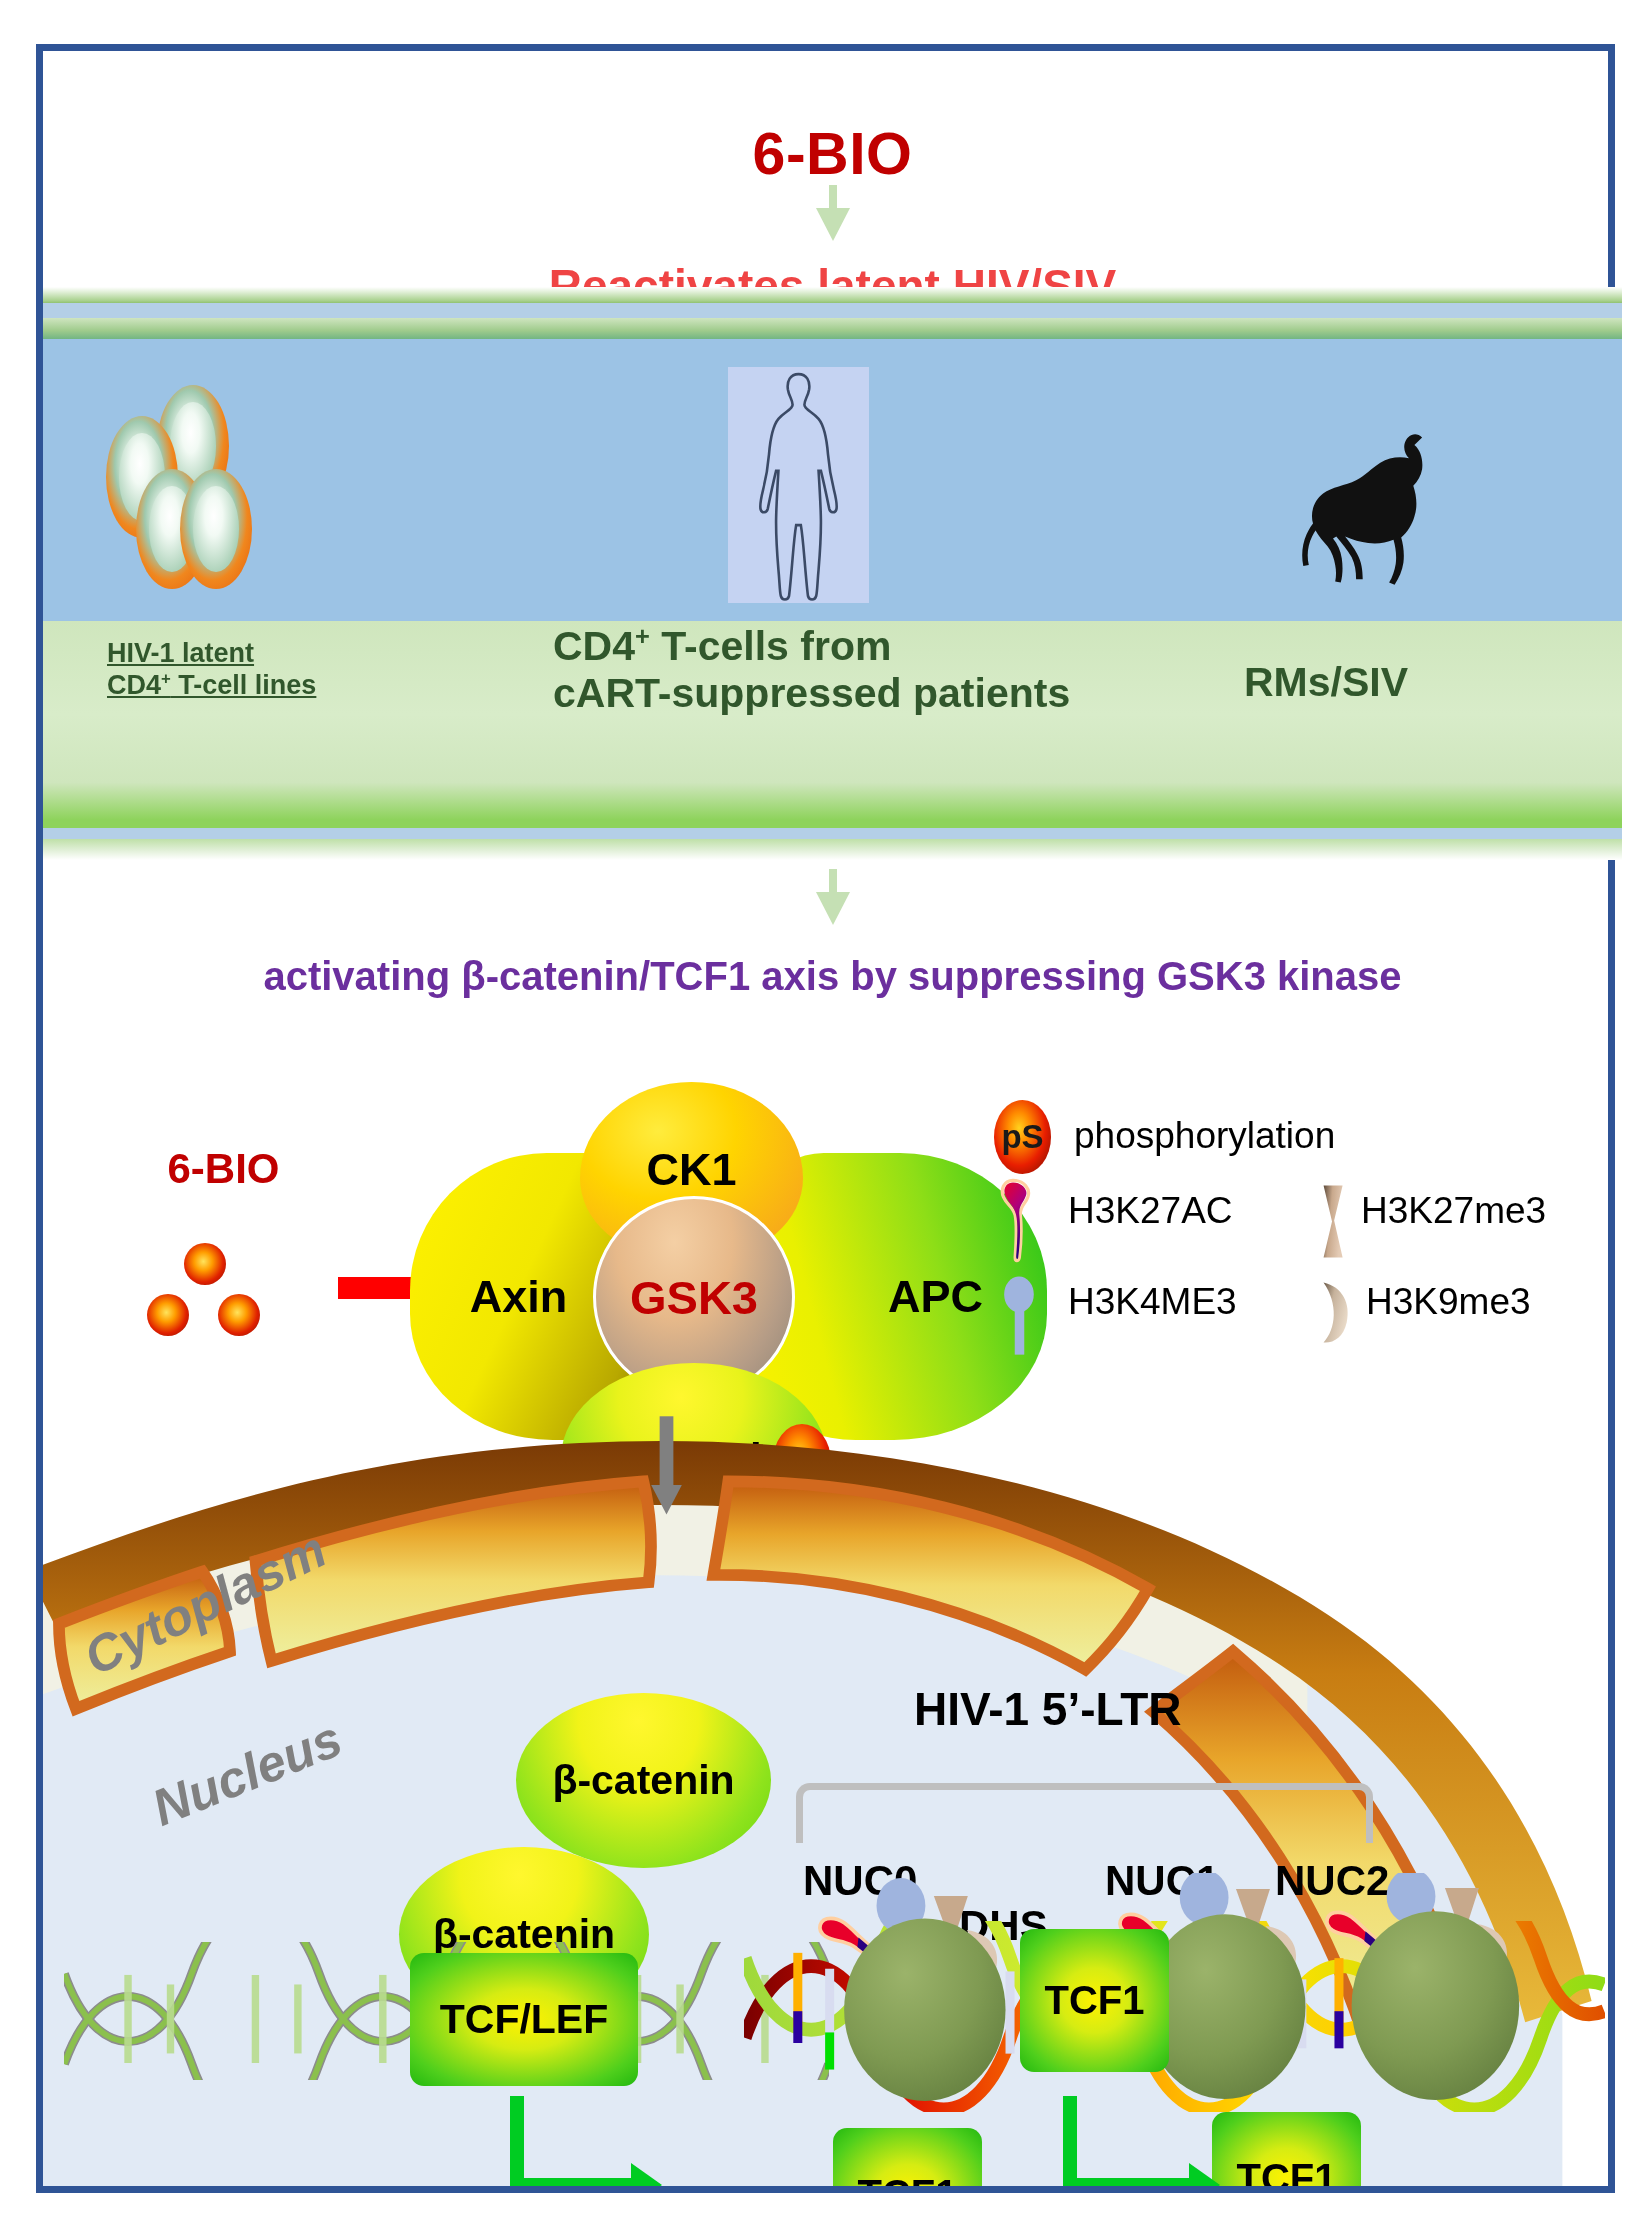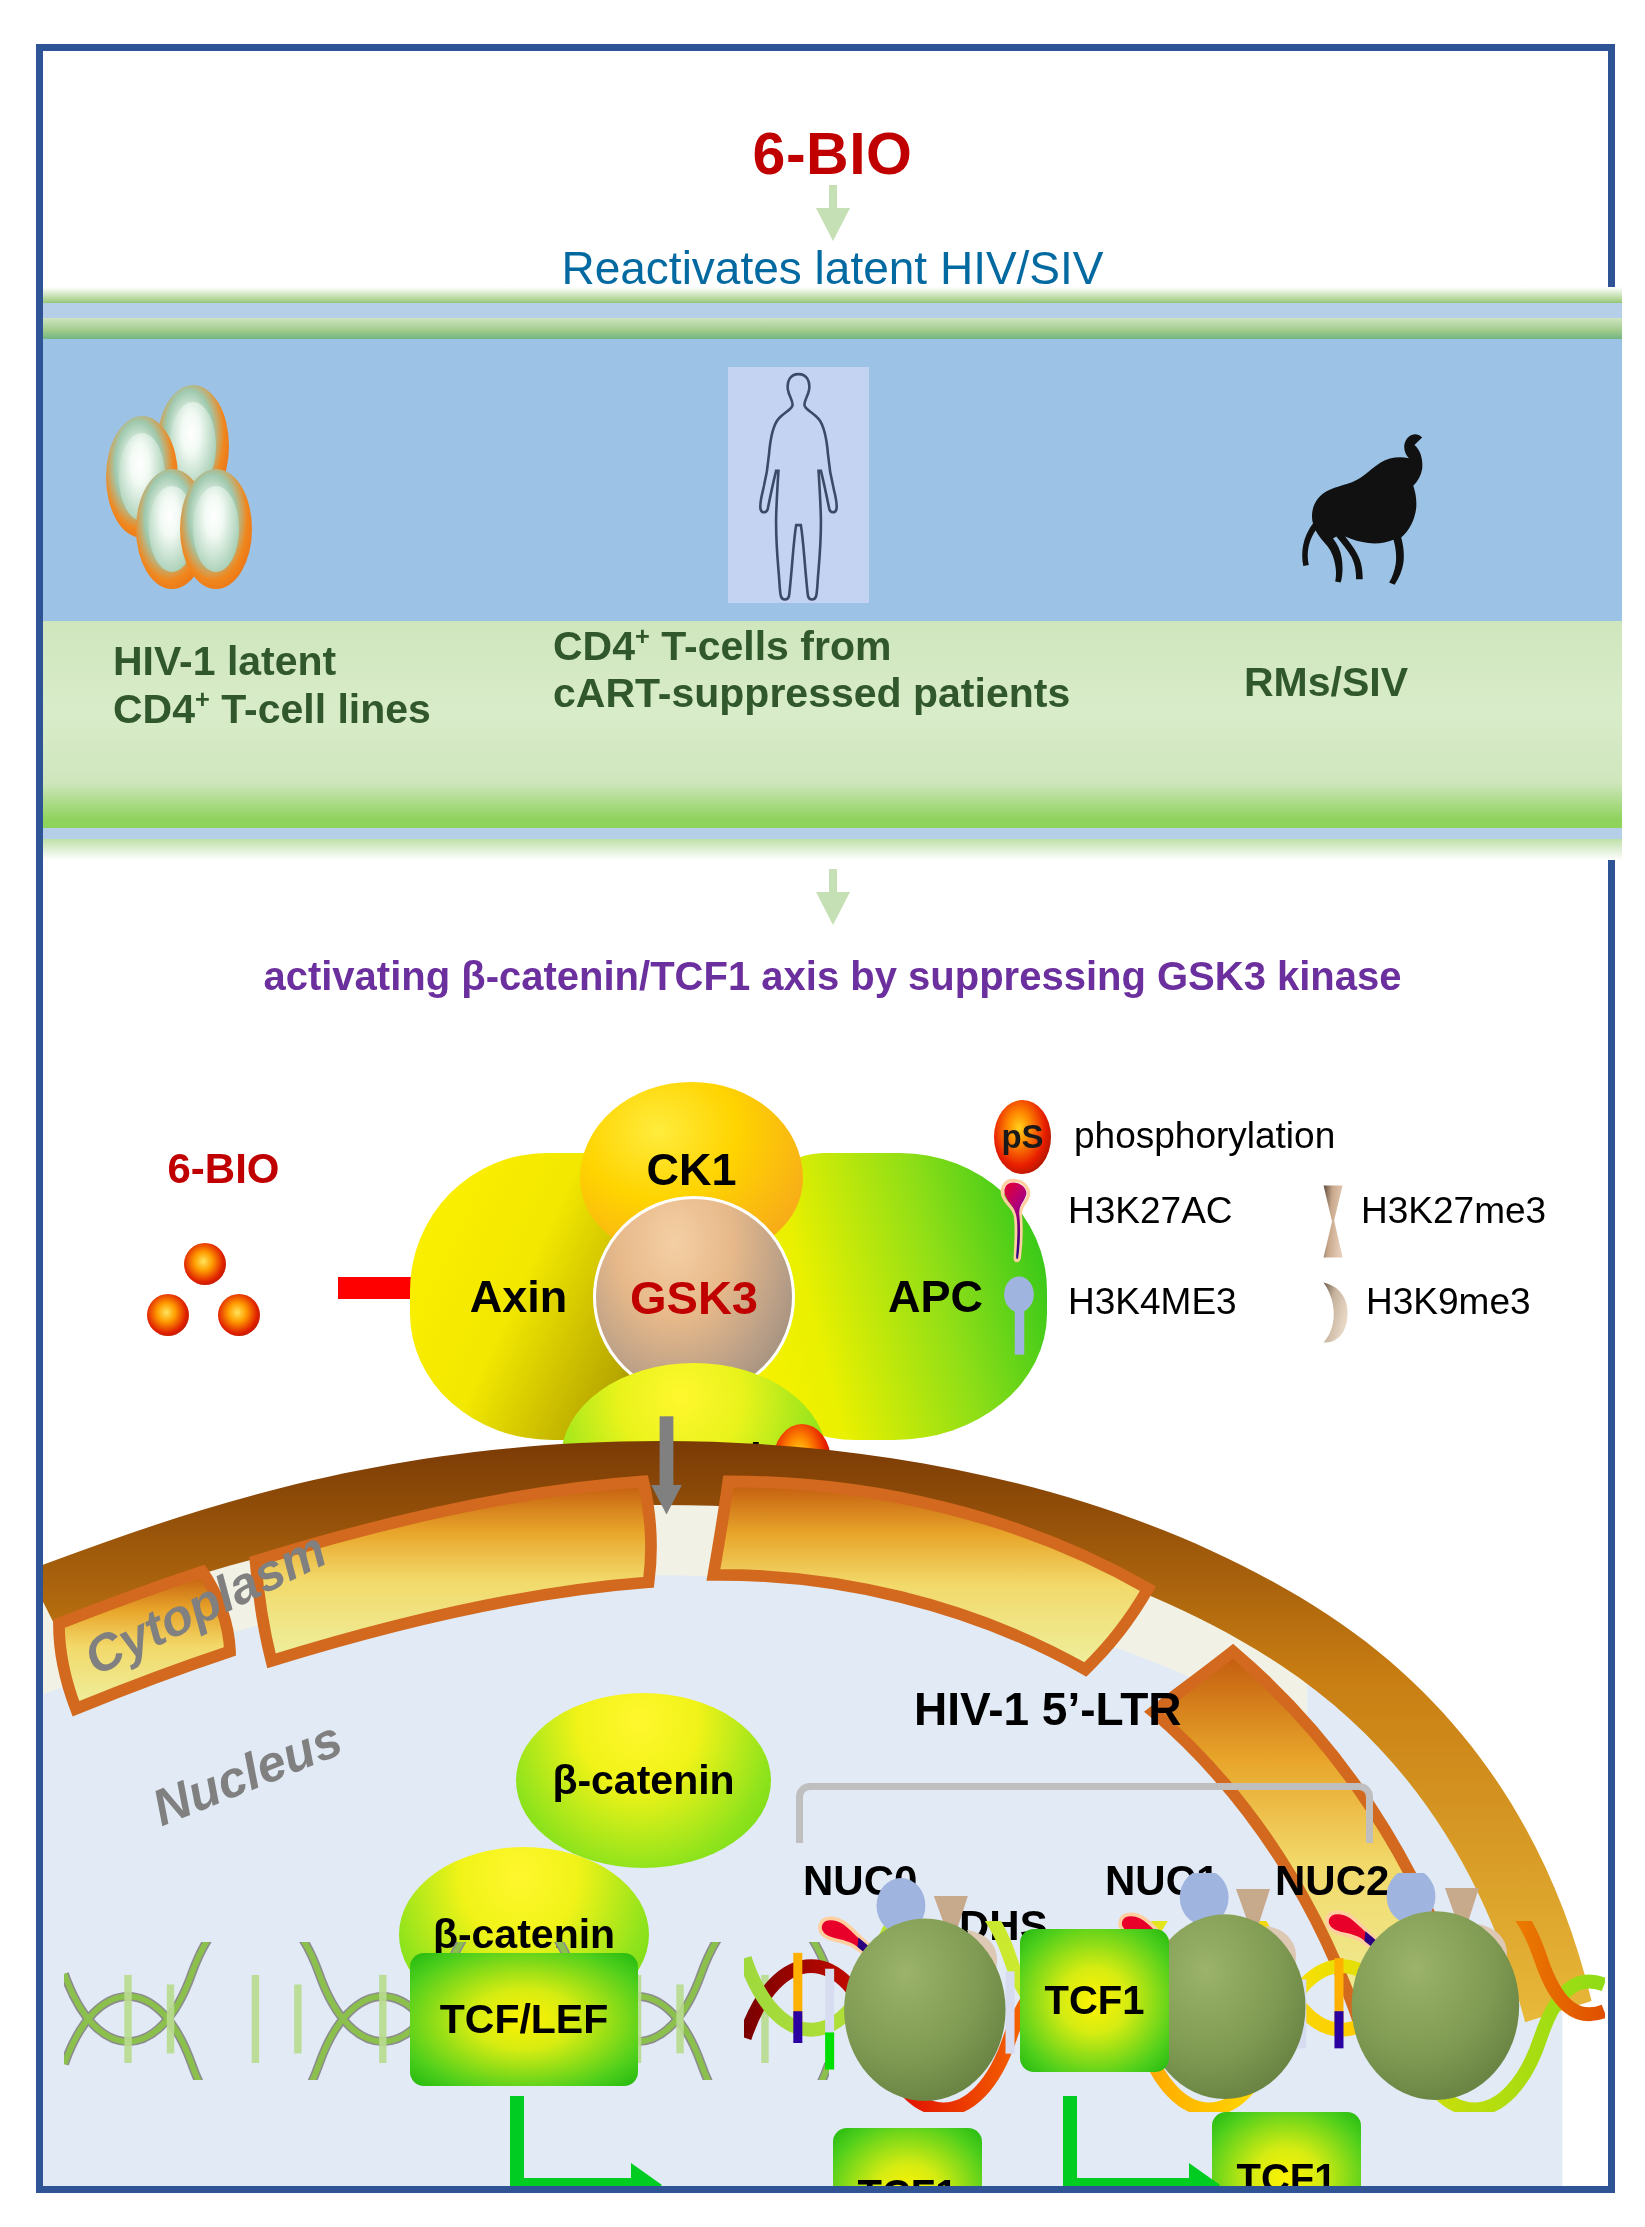--- a/index.html
+++ b/index.html
@@ -8,21 +8,21 @@
 
   
   #frame{position:absolute;left:36px;top:44px;width:1579px;height:2149px;
          border:7.4px solid #2f5496;box-sizing:border-box;background:#fff;padding-left:27px;}
 
   .abs{position:absolute;}
   .ctr{text-align:center;}
 
   
   #title6bio{left:0;top:69px;width:1579px;font-size:59px;font-weight:bold;color:#c00000;letter-spacing:0.5px;}
-  #reactivates{left:0;top:190px;width:1579px;font-size:46px;font-weight:normal;color:#0369a1;}
+  #reactivates{left:0;top:208px;width:1579px;font-size:46px;font-weight:bold;color:#ef4444;}
 
   
   .garrow{width:0;height:0;}
   .garrow .shaft{position:absolute;background:#c5e0b4;}
   .garrow .head{position:absolute;width:0;height:0;border-left:17px solid transparent;border-right:17px solid transparent;border-top:33px solid #c5e0b4;}
 
   
   #bandwrap{left:0;top:236px;width:1579px;height:574px;}
   #greentop{position:absolute;left:0;top:0;width:100%;height:16px;
             background:linear-gradient(to bottom,#ffffff 0%,#e2f0d9 30%,#a9d18e 85%,#90c270 100%);}
@@ -166,21 +166,21 @@
                    c-1 -7 -4 -13 -8 -18 l3 -2 c5 6 10 12 14 19 c3 6 4 13 4 20 l6 0
                    c0 -8 -1 -16 -5 -23 c-3 -6 -7 -11 -11 -16 c7 3 14 5 21 6
                    c8 1 16 0 23 -3 c2 7 3 15 2 22 c-1 6 -3 12 -6 17 l5 2
                    c4 -6 7 -13 8 -20 c1 -8 0 -16 -2 -23 c6 -5 10 -12 12 -19
                    c3 -9 2 -19 -1 -28 c4 -4 7 -9 8 -15 c1 -8 -1 -17 -7 -22 z
                    M60 79 c-8 6 -15 14 -19 23 c-4 9 -5 19 -3 29 l5 -1
                    c-2 -9 -1 -18 3 -26 c4 -8 10 -15 17 -20 z" fill="#111111"></path>
         </svg>
       </div>
 
-      <div class="glabel" style="left:70px;top:351px;font-size:41px;">
+      <div class="glabel" style="left:64px;top:351px;font-size:27px;text-decoration:underline;">
         <span>HIV-1 latent</span><br>
         <span>CD4</span><span class="sup">+</span><span> T-cell lines</span>
       </div>
 
       <div class="glabel" style="left:510px;top:335px;font-size:41px;text-align:left;">
         <span>CD4</span><span class="sup">+</span><span> T-cells from</span><br>
         <span>cART-suppressed patients</span>
       </div>
 
       <div class="glabel" style="left:1201px;top:372px;font-size:41px;">

